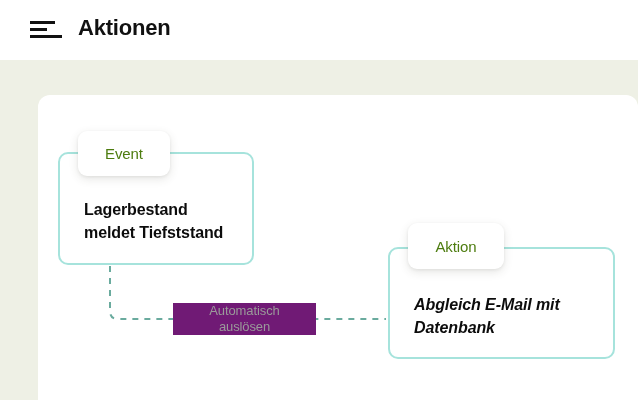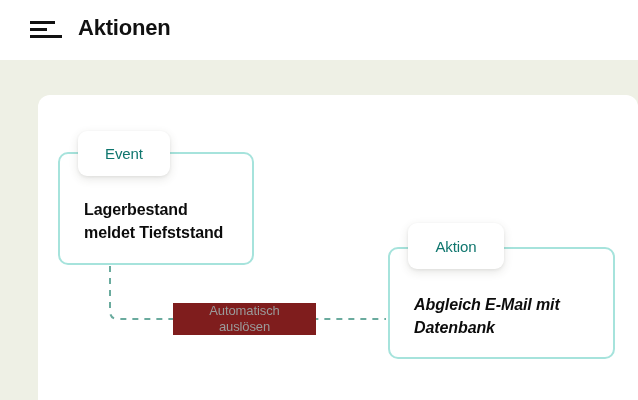--- a/index.html
+++ b/index.html
@@ -126,21 +126,21 @@
     position: absolute;
     box-sizing: border-box;
     background: #ffffff;
     border-radius: 9px;
     box-shadow: 0 3px 10px rgba(60,60,50,0.13), 0 1px 3px rgba(60,60,50,0.08);
     display: flex;
     align-items: center;
     justify-content: center;
     font-size: 15px;
     font-weight: 400;
-    color: #0f766e;
+    color: #4d7c0f;
     letter-spacing: -0.1px;
   }
   .badge-event {
     left: 78px;
     top: 131px;
     width: 92px;
     height: 45px;
   }
   .badge-action {
     left: 408px;
@@ -161,21 +161,21 @@
   .conn-label {
     position: absolute;
     left: 173px;
     top: 303px;
     width: 135px;
     text-align: center;
     font-size: 13px;
     color: #9a9a9a;
     line-height: 16px;
     letter-spacing: -0.1px;
-    background: #7f1d1d;
+    background: #701a75;
     padding: 0 4px;
   }
 </style>
 </head>
 <body>
 
 <div id="app">
 
   <div class="topbar">
     <button class="menu-icon">

